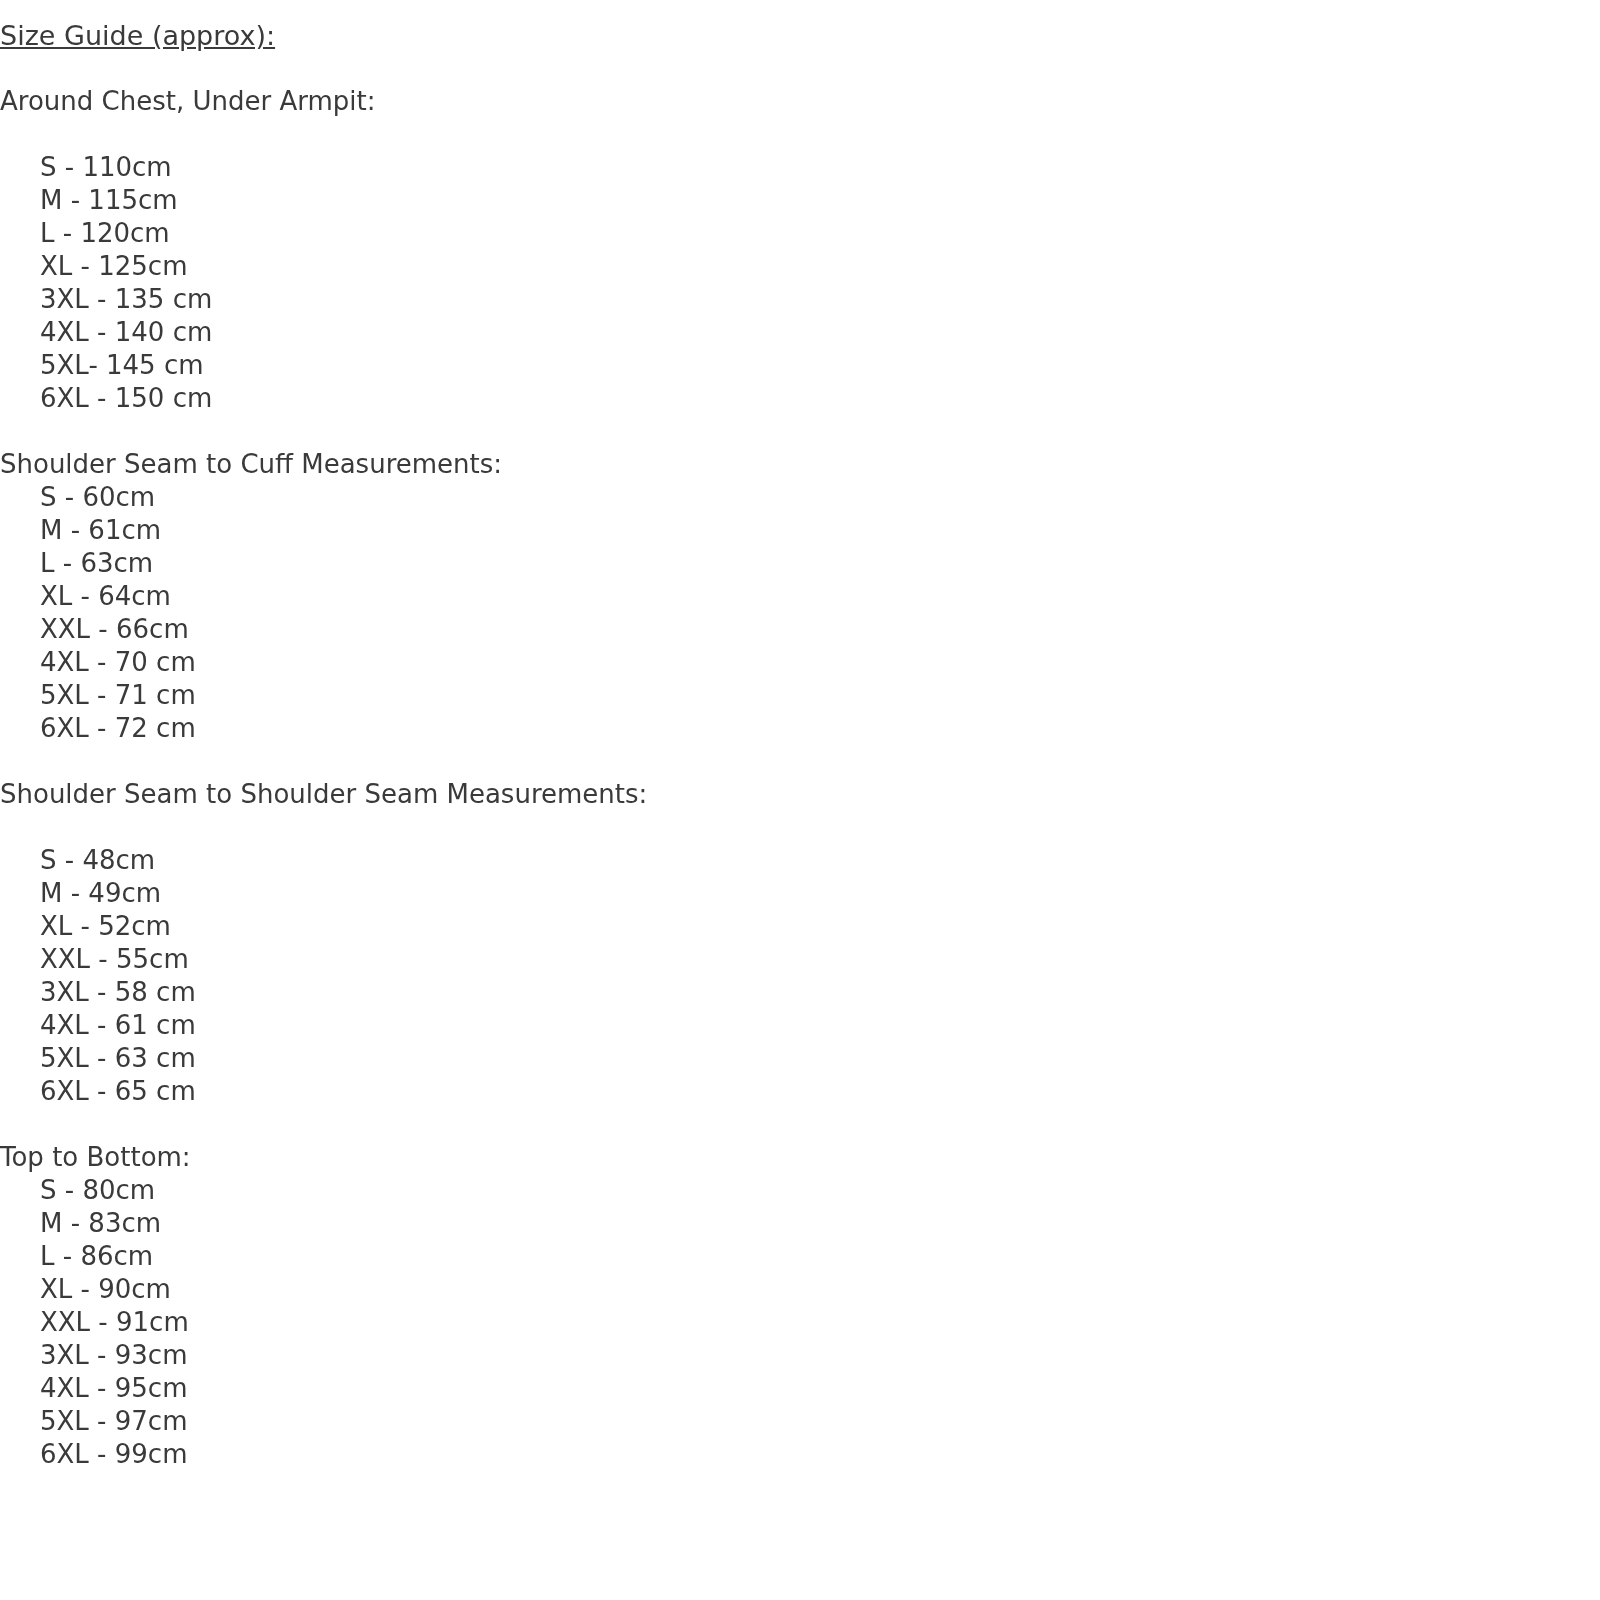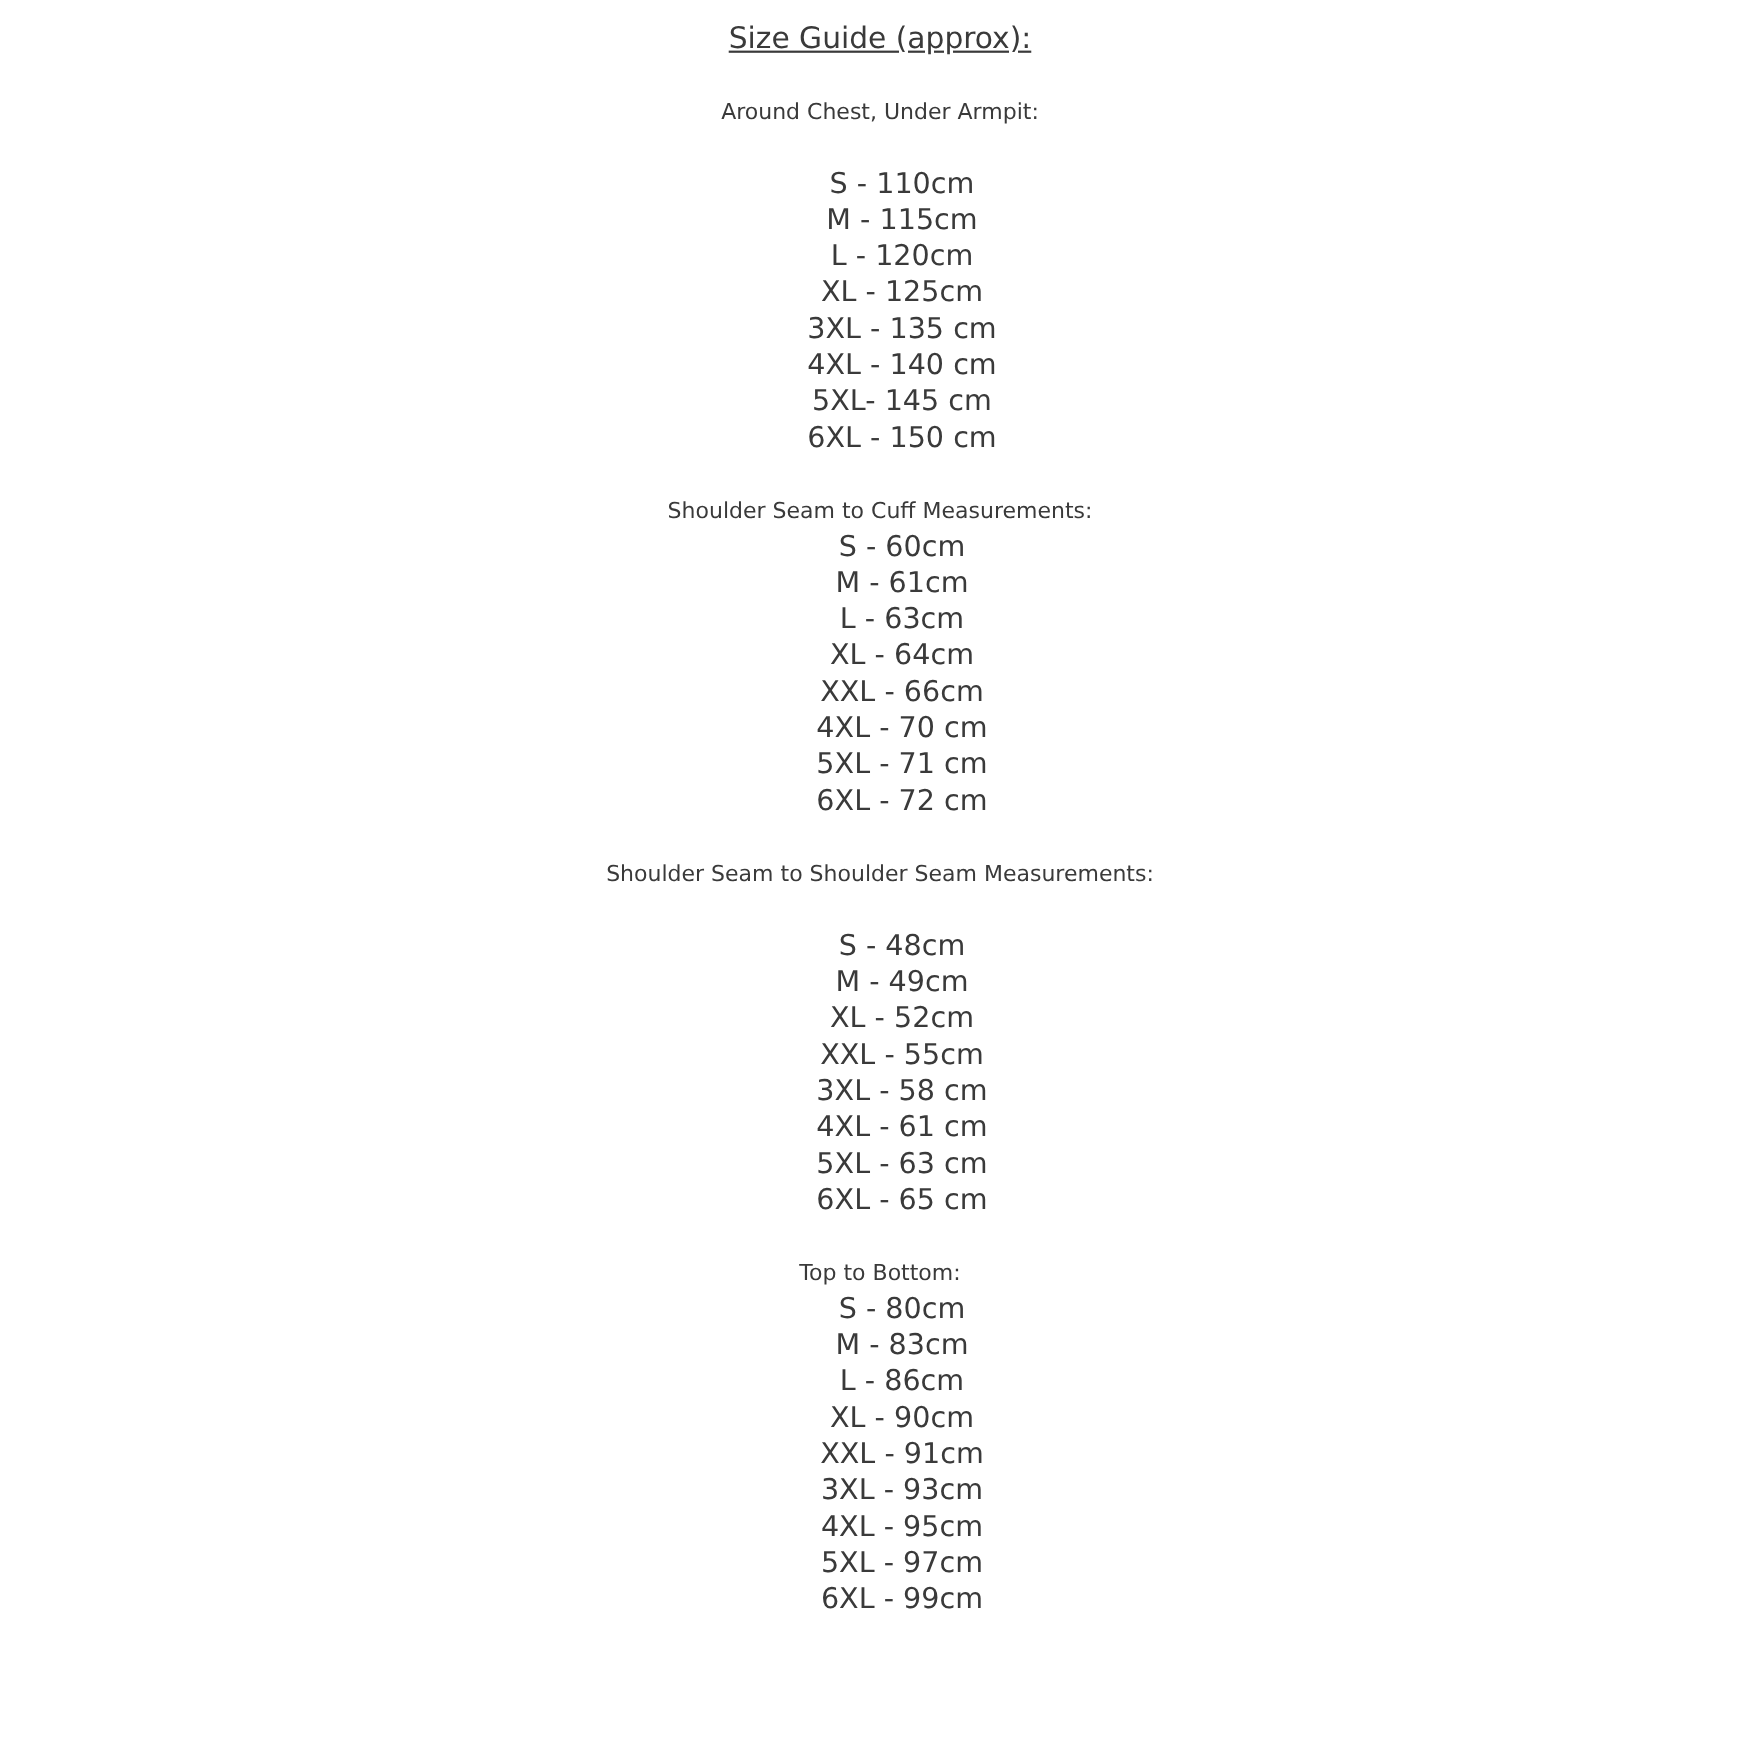--- a/index.html
+++ b/index.html
@@ -10,36 +10,35 @@
   .doc {
     width: 1600px;
     min-height: 1600px;
     box-sizing: border-box;
     padding-top: 19px;
     background: #ffffff;
     color: #3a3a3a;
     font-family: "DejaVu Sans", "Liberation Sans", sans-serif;
     font-size: 26px;
     line-height: 33px;
-    text-align: center;
   }
   .title {
     font-size: 27px;
     font-weight: normal;
     text-decoration: underline;
     margin: 0 0 33px 0;
   }
   .section {
     margin: 0 0 33px 0;
   }
   .section:last-child {
     margin-bottom: 0;
   }
   .heading {
-    font-size: 20px;
+    font-size: 26px;
     font-weight: normal;
     margin: 0;
   }
   .items {
     margin: 0;
   }
   .items.gap-before {
     margin-top: 33px;
   }
   .line {

